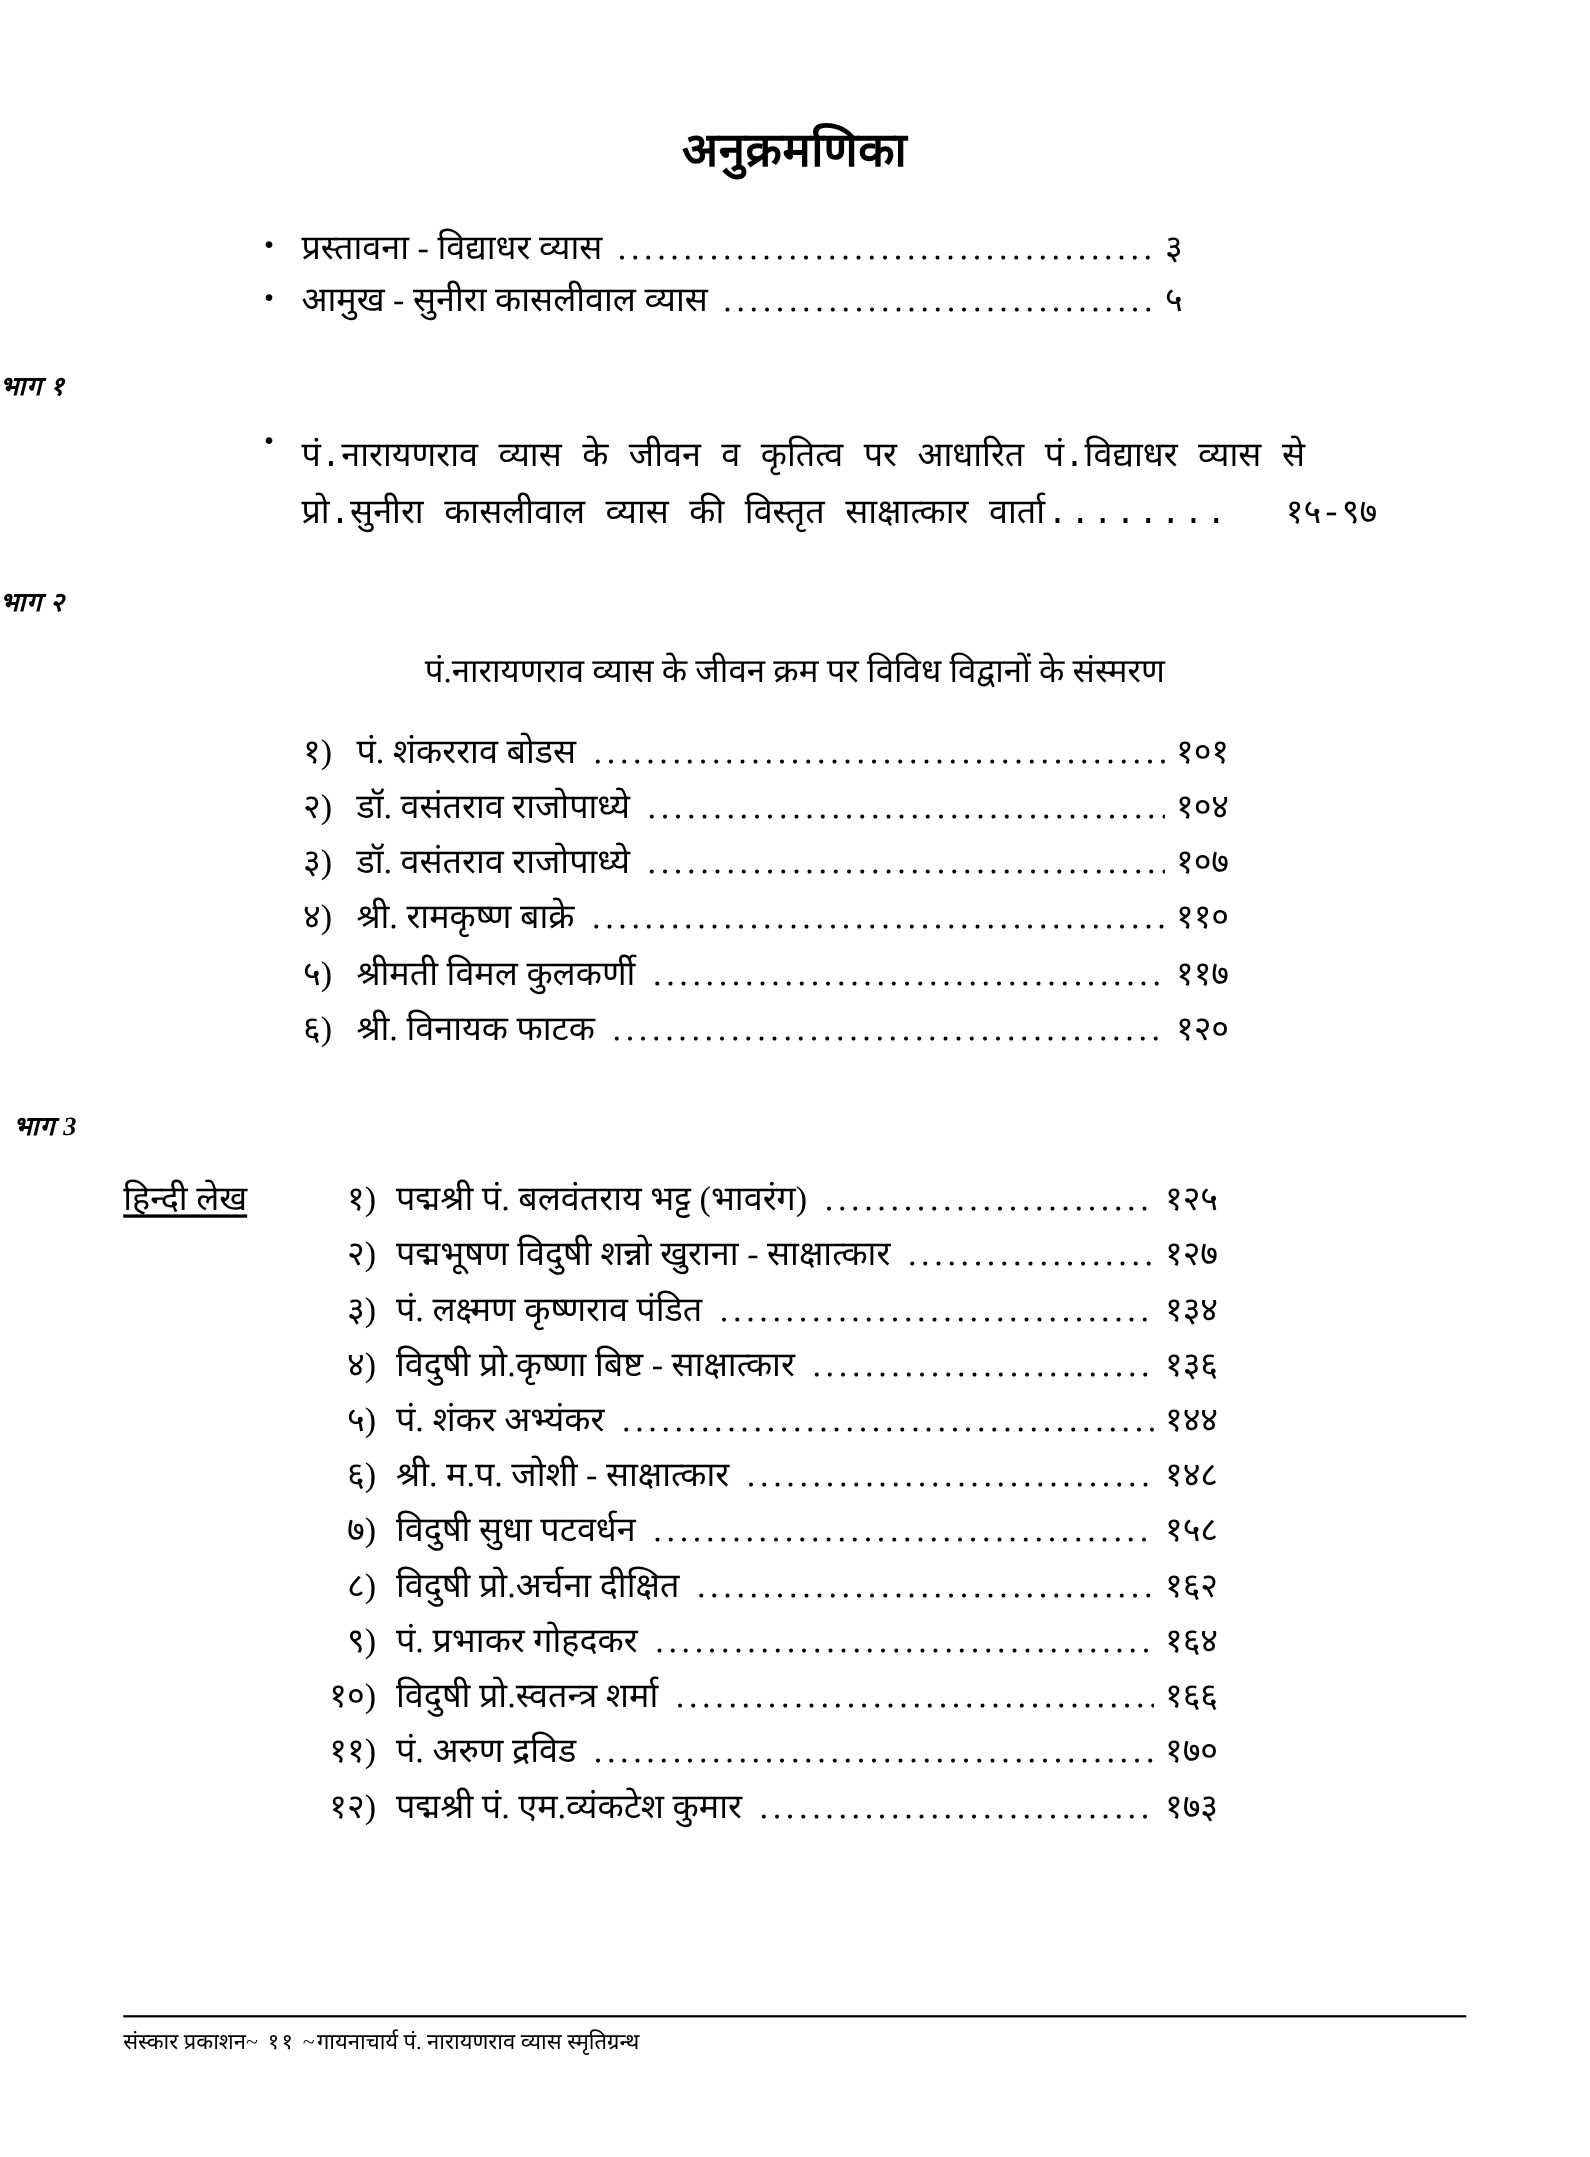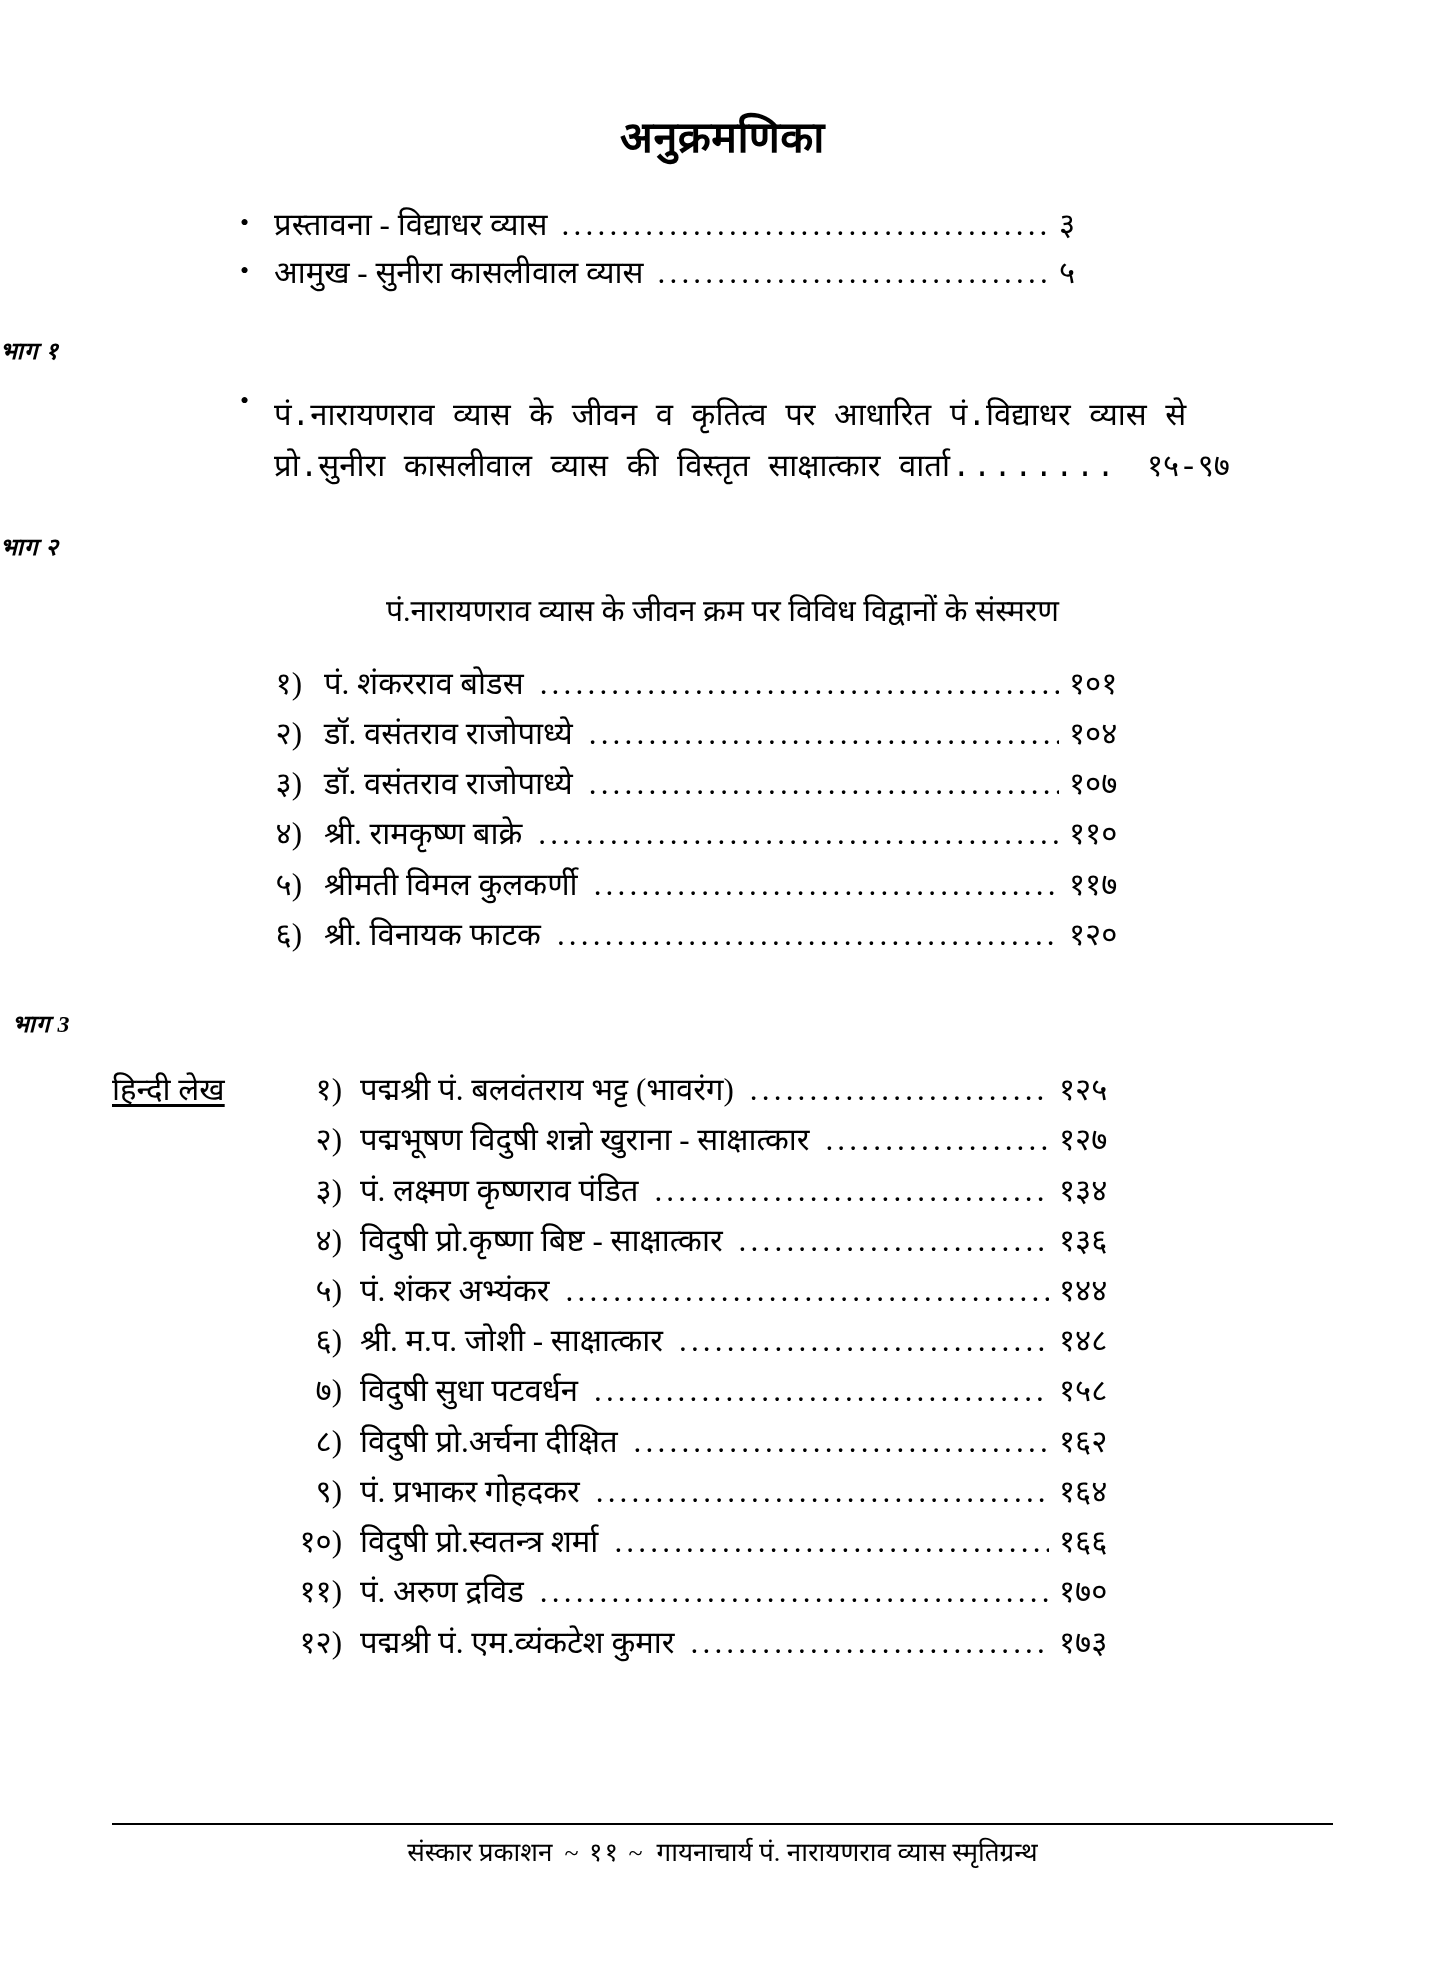--- a/index.html
+++ b/index.html
@@ -95,21 +95,21 @@
     display: flex;
     padding-left: 240px;
     padding-right: 215px;
     font-size: 31px;
     line-height: 1.62;
   }
   .p1-text { flex: 1 1 auto; font-family: Liberation Mono, monospace; }
   .p1-line { white-space: nowrap; }
   .p1-line2 { display: flex; align-items: baseline; white-space: nowrap; }
   .p1-dots { letter-spacing: 2px; margin-left: 2px; }
-  .p1-pages { margin-left: 30px; }
+  .p1-pages { margin-left: 52px; }
 
   
   .section-intro {
     text-align: center;
     font-size: 30px;
     margin: 0 0 26px 0;
     line-height: 1.5;
   }
   .section-intro.wide { font-size: 30px; }
 
@@ -166,24 +166,23 @@
     bottom: 96px;
   }
   .footer-rule {
     border: none;
     border-top: 2px solid #000;
     margin: 0 0 8px 0;
   }
   .footer-row {
     display: flex;
     align-items: baseline;
-    justify-content: center;
-    font-size: 26px;
-    white-space: nowrap;
-    gap: 12px;
+    justify-content: flex-start;
+    font-size: 20px;
+    white-space: nowrap;
   }
   .footer-left { flex: 0 0 auto; }
   .footer-center { flex: 0 0 auto; letter-spacing: 2px; }
   .footer-right { flex: 0 0 auto; }
 </style>
 </head>
 <body>
 
 <div class="page">
 

